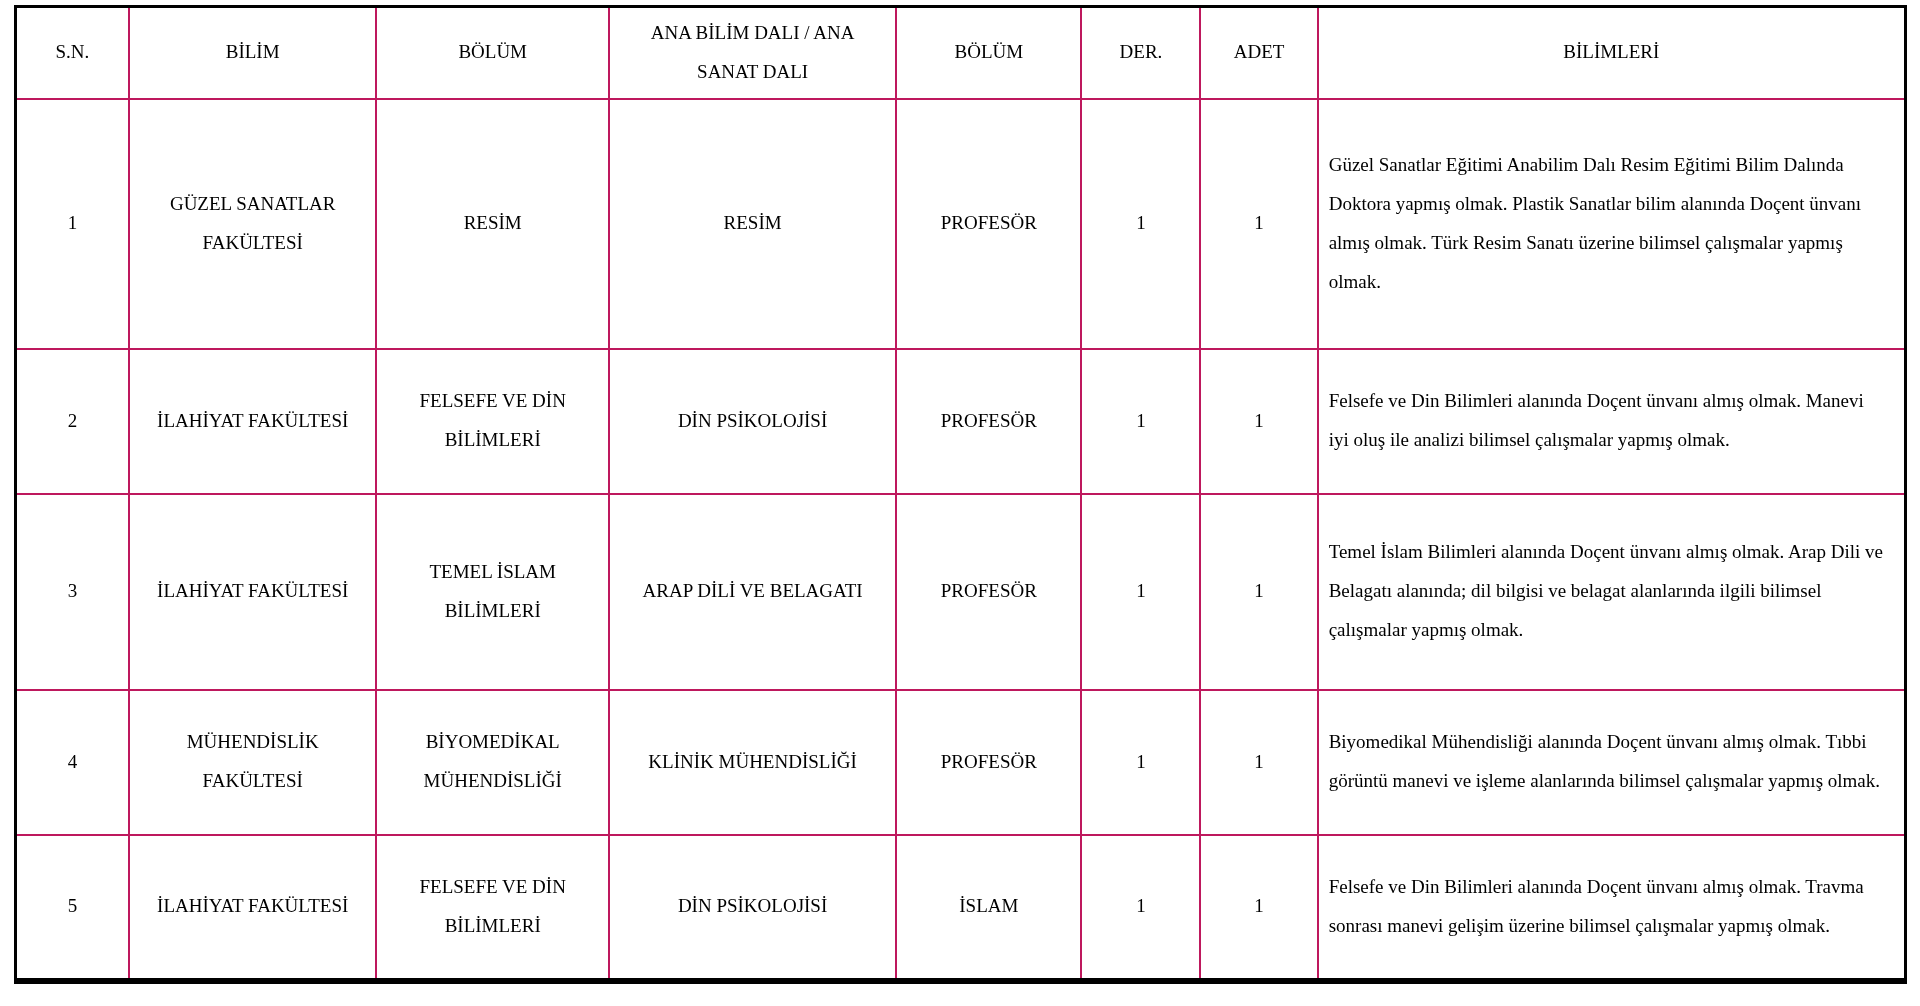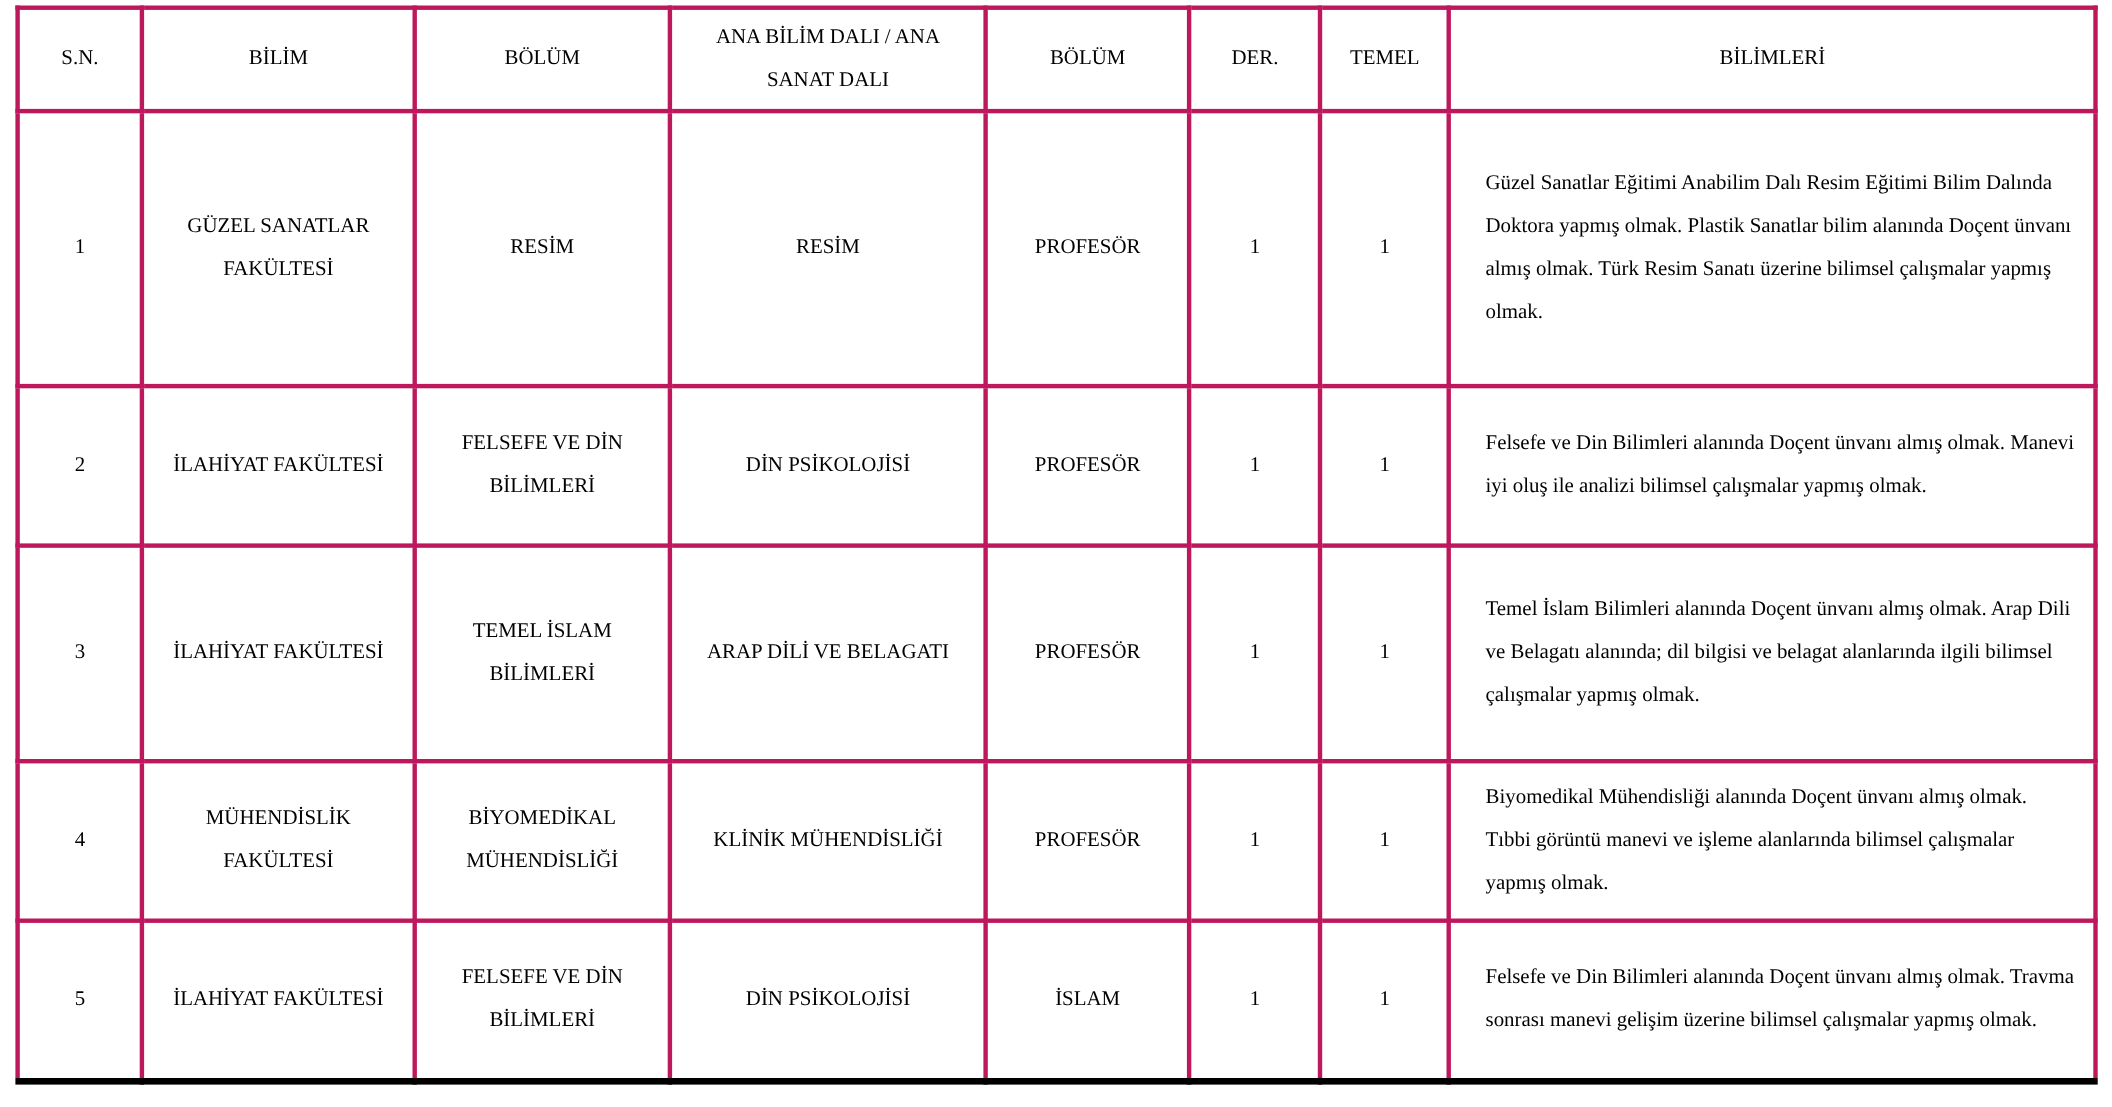--- a/index.html
+++ b/index.html
@@ -20,38 +20,38 @@
   table.job-table {
     width: 100%;
     height: 975px;
     border-collapse: collapse;
     table-layout: fixed;
     border: 3px solid #000000;
     border-bottom-width: 6px;
     font-size: 19px;
   }
   th, td {
-    border: 4px solid #be185d;
+    border: 2px solid #be185d;
     vertical-align: middle;
     text-align: center;
     font-weight: normal;
     line-height: 2.05;
     padding: 6px 10px;
     overflow: hidden;
     word-wrap: break-word;
   }
   thead tr { height: 80px; }
   tr.r0 { height: 250px; }
   tr.r1 { height: 145px; }
   tr.r2 { height: 196px; }
   tr.r3 { height: 145px; }
   tr.r4 { height: 146px; }
   td.nitelikler {
     text-align: left;
-    padding: 10px 16px 10px 31px;
+    padding: 10px 16px 10px 10px;
   }
   col.c-sn    { width: 6.0%;  }
   col.c-birim { width: 13.1%; }
   col.c-bolum { width: 12.3%; }
   col.c-ana   { width: 15.2%; }
   col.c-unvan { width: 9.8%;  }
   col.c-der   { width: 6.3%;  }
   col.c-adet  { width: 6.2%;  }
   col.c-nit   { width: 31.1%; }
 </style>
@@ -71,21 +71,21 @@
         <col class="c-nit">
     </colgroup>
     <thead>
       <tr>
         <th>S.N.</th>
         <th>BİLİM</th>
         <th>BÖLÜM</th>
         <th>ANA BİLİM DALI / ANA SANAT DALI</th>
         <th>BÖLÜM</th>
         <th>DER.</th>
-        <th>TEMEL</th>
+        <th>ADET</th>
         <th>BİLİMLERİ</th>
       </tr>
     </thead>
     <tbody>
       <tr class="r0">
         <td>1</td>
         <td>GÜZEL SANATLAR FAKÜLTESİ</td>
         <td>RESİM</td>
         <td>RESİM</td>
         <td>PROFESÖR</td>

